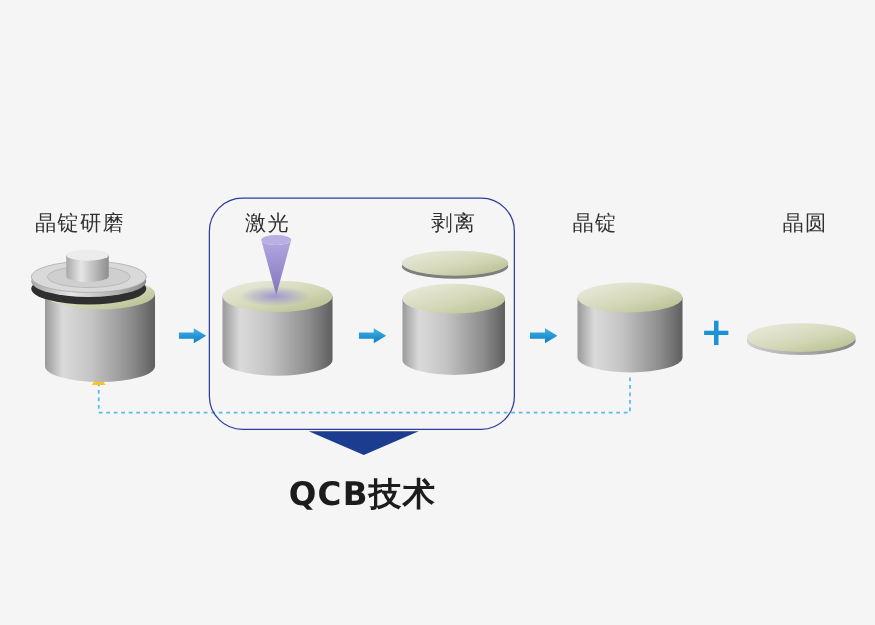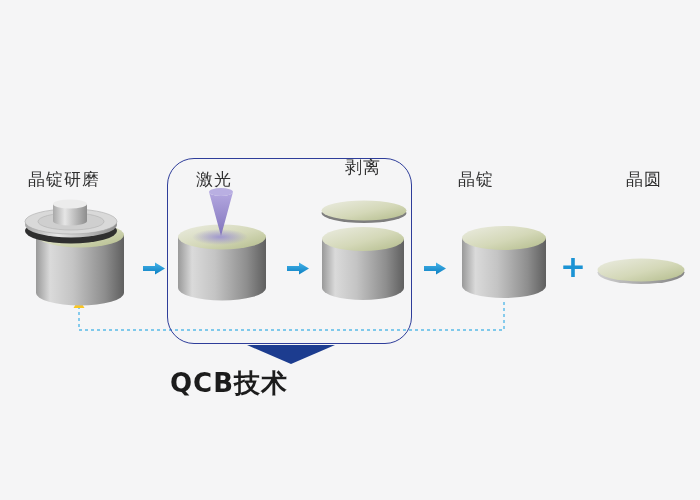--- a/index.html
+++ b/index.html
@@ -24,22 +24,22 @@
     border:1.5px solid #2e3d9a;border-radius:27px;
     z-index:2;background:transparent;box-sizing:border-box;
   }
   .shape{z-index:3;}
   .plus-sign{
     position:absolute;left:556px;top:249px;width:34px;
     text-align:center;font-size:31px;font-weight:700;color:#1b93d4;
     line-height:34px;z-index:3;
   }
   .qcb-caption{
-    position:absolute;left:170px;top:366px;width:240px;
-    text-align:left;font-size:26px;font-weight:700;color:#1c1c1c;
+    position:absolute;left:170px;top:378px;width:240px;
+    text-align:center;font-size:26px;font-weight:700;color:#1c1c1c;
     z-index:3;letter-spacing:1px;
   }
 </style>
 </head>
 <body>
 
 <div class="canvas">
 
   <svg width="0" height="0" style="position:absolute" aria-hidden="true">
     <defs>
@@ -113,21 +113,21 @@
   </svg>
   <svg class="abs shape" style="left:206px;top:188px" width="30" height="50" viewBox="0 0 30 50">
     <path d="M3,4 A12,4 0 0 0 27,4 L15,48 Z" fill="url(#gCone)"></path>
     <ellipse cx="15" cy="4" rx="12" ry="4" fill="#b9afe2"></ellipse>
   </svg>
 
   <svg class="abs shape" style="left:287px;top:262px" width="22" height="13" viewBox="0 0 22 13">
     <path d="M0,4 H12 V0.5 L22,6.5 L12,12.5 V9 H0 Z" fill="url(#gArrow)"></path>
   </svg>
 
-  <div class="stage-label" style="left:345px;top:157px">剥离</div>
+  <div class="stage-label" style="left:345px;top:169px">剥离</div>
   <svg class="abs shape" style="left:320px;top:199px" width="88" height="26" viewBox="0 0 88 26">
     <ellipse cx="44" cy="14" rx="42.5" ry="10" fill="#7e7e7e"></ellipse>
     <ellipse cx="44" cy="11.5" rx="42.5" ry="10" fill="url(#gTop)"></ellipse>
   </svg>
   <svg class="abs shape" style="left:321px;top:226px" width="84" height="76" viewBox="0 0 84 76">
     <path d="M1,13 V62 A41,12 0 0 0 83,62 V13 Z" fill="url(#gBody)"></path>
     <ellipse cx="42" cy="13" rx="41" ry="12" fill="url(#gTop)"></ellipse>
   </svg>
 
   <svg class="abs shape" style="left:424px;top:262px" width="22" height="13" viewBox="0 0 22 13">

